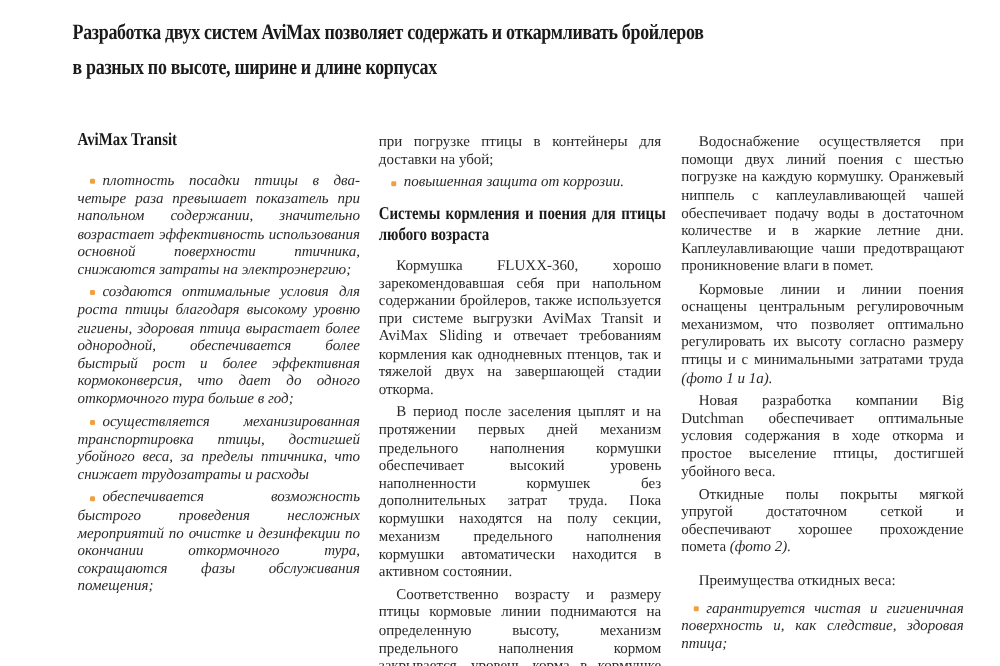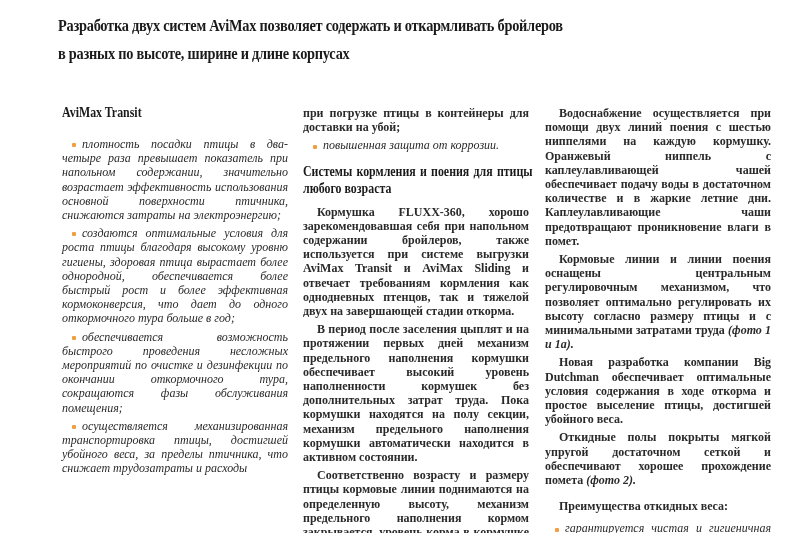--- a/index.html
+++ b/index.html
@@ -4,55 +4,55 @@
 <style>
   html, body { margin:0; padding:0; }
   body { width:800px; height:533px; overflow:hidden; background:#ffffff; position:relative; color:#1c1c1c; font-family:"Liberation Serif","DejaVu Serif",serif; }
   .headline { position:absolute; left:58px; top:11px; width:700px; font-family:"Liberation Serif",serif; font-weight:bold; font-size:17.5px; line-height:28px; letter-spacing:-0.3px; transform:scaleX(0.82); transform-origin:left top; width:860px; color:#1a1a1a; }
   .col { position:absolute; top:0; font-size:12px; line-height:14.2px; color:#2a2a2a; text-align:justify; }
   .col1 { left:62px; top:104px; width:226px; }
   .col2 { left:303px; top:106px; width:226px; }
   .col3 { left:545px; top:106px; width:226px; }
   .sub { font-weight:bold; font-size:14.5px; line-height:17px; transform:scaleX(0.82); transform-origin:left top; width:280px; margin:0 0 8px 0; color:#1a1a1a; }
   .sub2 { font-weight:bold; font-size:14.5px; line-height:17px; transform:scaleX(0.82); transform-origin:left top; width:280px; margin:10px 0 8px 0; color:#1a1a1a; }
-  p { margin:0 0 4px 0; text-indent:14px;font-weight:bold; }
+  p { margin:0 0 4px 0; text-indent:14px; }
   p.noind { text-indent:0; }
   .bul { margin:0 0 4px 0; text-indent:10px;font-style:italic; }
   .dot { display:inline-block; width:4px; height:4px; background:#f0a040; border-radius:1px; margin-right:6px; vertical-align:middle; text-indent:0; }
   i { font-style:italic; }
   .gap { height:8px; }
 </style>
 </head>
 <body>
 
 <div class="headline">
   <div>Разработка двух систем AviMax позволяет содержать и откармливать бройлеров</div>
   <div>в разных по высоте, ширине и длине корпусах</div>
 </div>
 
 <div class="col col1">
   <div class="sub">AviMax Transit</div>
   <div class="gap"></div>
   <div class="bul"><span class="dot"></span><span>плотность посадки птицы в два-четыре раза превышает показатель при напольном содержании, значительно возрастает эффективность использования основной поверхности птичника, снижаются затраты на электроэнергию;</span></div>
   <div class="bul"><span class="dot"></span><span>создаются оптимальные условия для роста птицы благодаря высокому уровню гигиены, здоровая птица вырастает более однородной, обеспечивается более быстрый рост и более эффективная кормоконверсия, что дает до одного откормочного тура больше в год;</span></div>
+  <div class="bul"><span class="dot"></span><span>осуществляется механизированная транспортировка птицы, достигшей убойного веса, за пределы птичника, что снижает трудозатраты и расходы</span></div>
   <div class="bul"><span class="dot"></span><span>обеспечивается возможность быстрого проведения несложных мероприятий по очистке и дезинфекции по окончании откормочного тура, сокращаются фазы обслуживания помещения;</span></div>
-  <div class="bul"><span class="dot"></span><span>осуществляется механизированная транспортировка птицы, достигшей убойного веса, за пределы птичника, что снижает трудозатраты и расходы</span></div>
 </div>
 
 <div class="col col2">
   <p class="noind">при погрузке птицы в контейнеры для доставки на убой;</p>
   <div class="bul"><span class="dot"></span><span>повышенная защита от коррозии.</span></div>
   <div class="sub2">Системы кормления и поения для птицы любого возраста</div>
   <p>Кормушка FLUXX-360, хорошо зарекомендовавшая себя при напольном содержании бройлеров, также используется при системе выгрузки AviMax Transit и AviMax Sliding и отвечает требованиям кормления как однодневных птенцов, так и тяжелой двух на завершающей стадии откорма.</p>
   <p>В период после заселения цыплят и на протяжении первых дней механизм предельного наполнения кормушки обеспечивает высокий уровень наполненности кормушек без дополнительных затрат труда. Пока кормушки находятся на полу секции, механизм предельного наполнения кормушки автоматически находится в активном состоянии.</p>
   <p>Соответственно возрасту и размеру птицы кормовые линии поднимаются на определенную высоту, механизм предельного наполнения кормом закрывается, уровень корма в кормушке снижается. Данные меры позволяют предотвратить потери корма.</p>
 </div>
 
 <div class="col col3">
-  <p>Водоснабжение осуществляется при помощи двух линий поения с шестью ниппелями на каждую кормушку. Оранжевый ниппель с каплеулавливающей чашей обеспечивает подачу воды в достаточном количестве и в жаркие летние дни. Каплеулавливающие чаши предотвращают проникновение влаги в помет.</p>
+  <p>Водоснабжение осуществляется при помощи двух линий поения с шестью погрузке на каждую кормушку. Оранжевый ниппель с каплеулавливающей чашей обеспечивает подачу воды в достаточном количестве и в жаркие летние дни. Каплеулавливающие чаши предотвращают проникновение влаги в помет.</p>
   <p><span>Кормовые линии и линии поения оснащены центральным регулировочным механизмом, что позволяет оптимально регулировать их высоту согласно размеру птицы и с минимальными затратами труда</span><i> (фото 1 и 1а).</i></p>
   <p>Новая разработка компании Big Dutchman обеспечивает оптимальные условия содержания в ходе откорма и простое выселение птицы, достигшей убойного веса.</p>
   <p><span>Откидные полы покрыты мягкой упругой достаточном сеткой и обеспечивают хорошее прохождение помета</span><i> (фото 2).</i></p>
   <div class="gap"></div>
   <p>Преимущества откидных веса:</p>
   <div class="gap" style="height:4px"></div>
   <div class="bul"><span class="dot"></span><span>гарантируется чистая и гигиеничная поверхность и, как следствие, здоровая птица;</span></div>
 
 </div>
 

